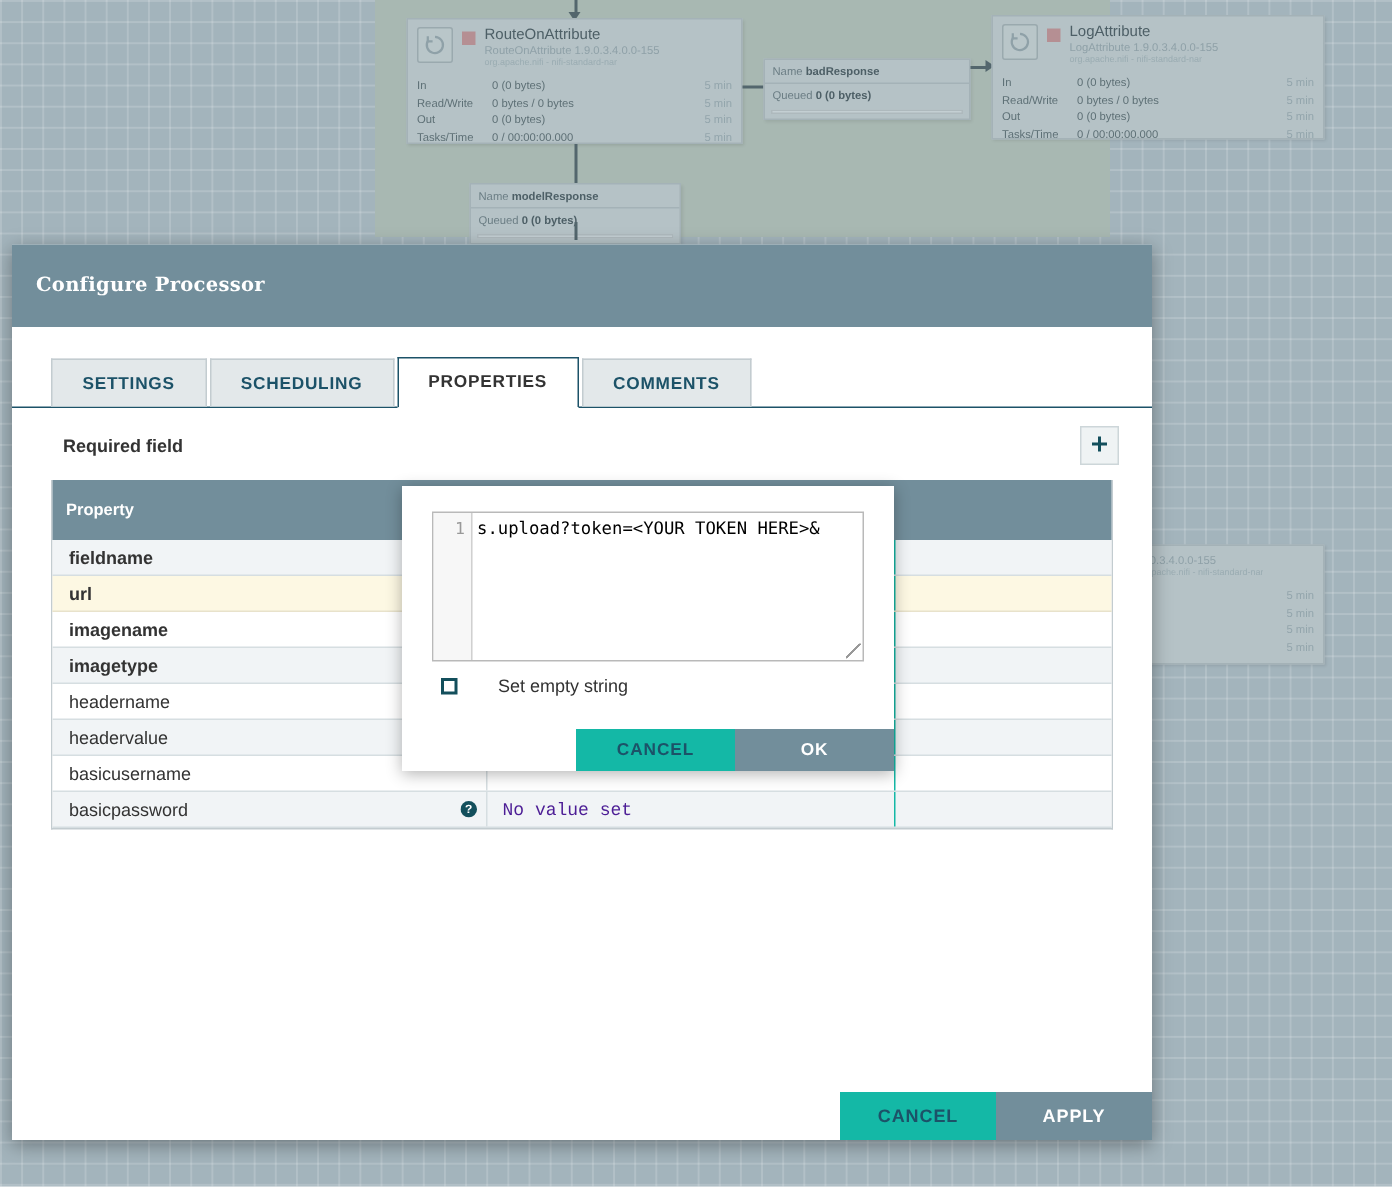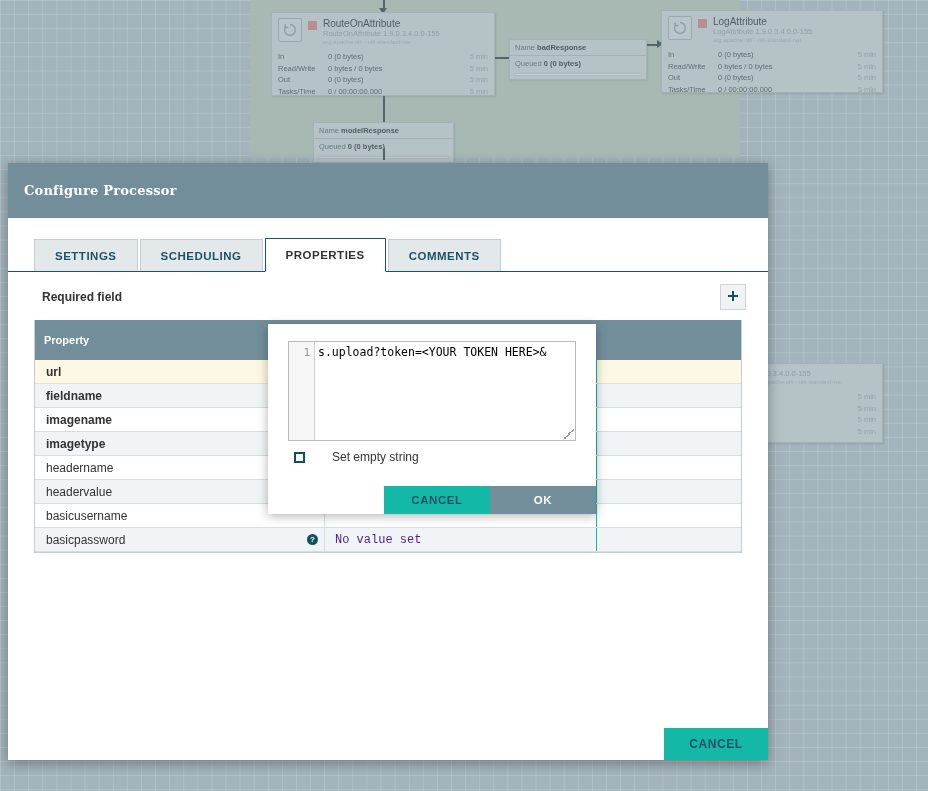--- a/index.html
+++ b/index.html
@@ -443,31 +443,31 @@
         </span>
       </div>
     </div>
 
     <div class="prop-table">
       <div class="pt-head">
         <div class="th col-prop">Property</div>
         <div class="th col-val"></div>
       </div>
 
+      <div class="pt-row alt">
+        <div class="pt-cell-prop required">
+          <span class="pname">fieldname</span>
+        </div>
+        <div class="pt-cell-val"></div>
+        <div class="pt-cell-end"></div>
+      </div>
+
       <div class="pt-row highlight">
         <div class="pt-cell-prop required">
           <span class="pname">url</span>
-        </div>
-        <div class="pt-cell-val"></div>
-        <div class="pt-cell-end"></div>
-      </div>
-
-      <div class="pt-row alt">
-        <div class="pt-cell-prop required">
-          <span class="pname">fieldname</span>
         </div>
         <div class="pt-cell-val"></div>
         <div class="pt-cell-end"></div>
       </div>
 
       <div class="pt-row">
         <div class="pt-cell-prop required">
           <span class="pname">imagename</span>
         </div>
         <div class="pt-cell-val"></div>
@@ -516,20 +516,21 @@
             </svg>
           </span>
         </div>
         <div class="pt-cell-val">No value set</div>
         <div class="pt-cell-end"></div>
       </div>
     </div>
 
     <div class="dlg-footer">
       <div class="btn btn-secondary">CANCEL</div>
+      <div class="btn btn-primary">APPLY</div>
     </div>
 
   </div>
 </div>
 
 <div id="value-editor">
   <div class="ve-body">
     <div class="ve-editor">
       <div class="ve-gutter">1</div>
       <div class="ve-text">s.upload?token=&lt;YOUR TOKEN HERE&gt;&amp;</div>

